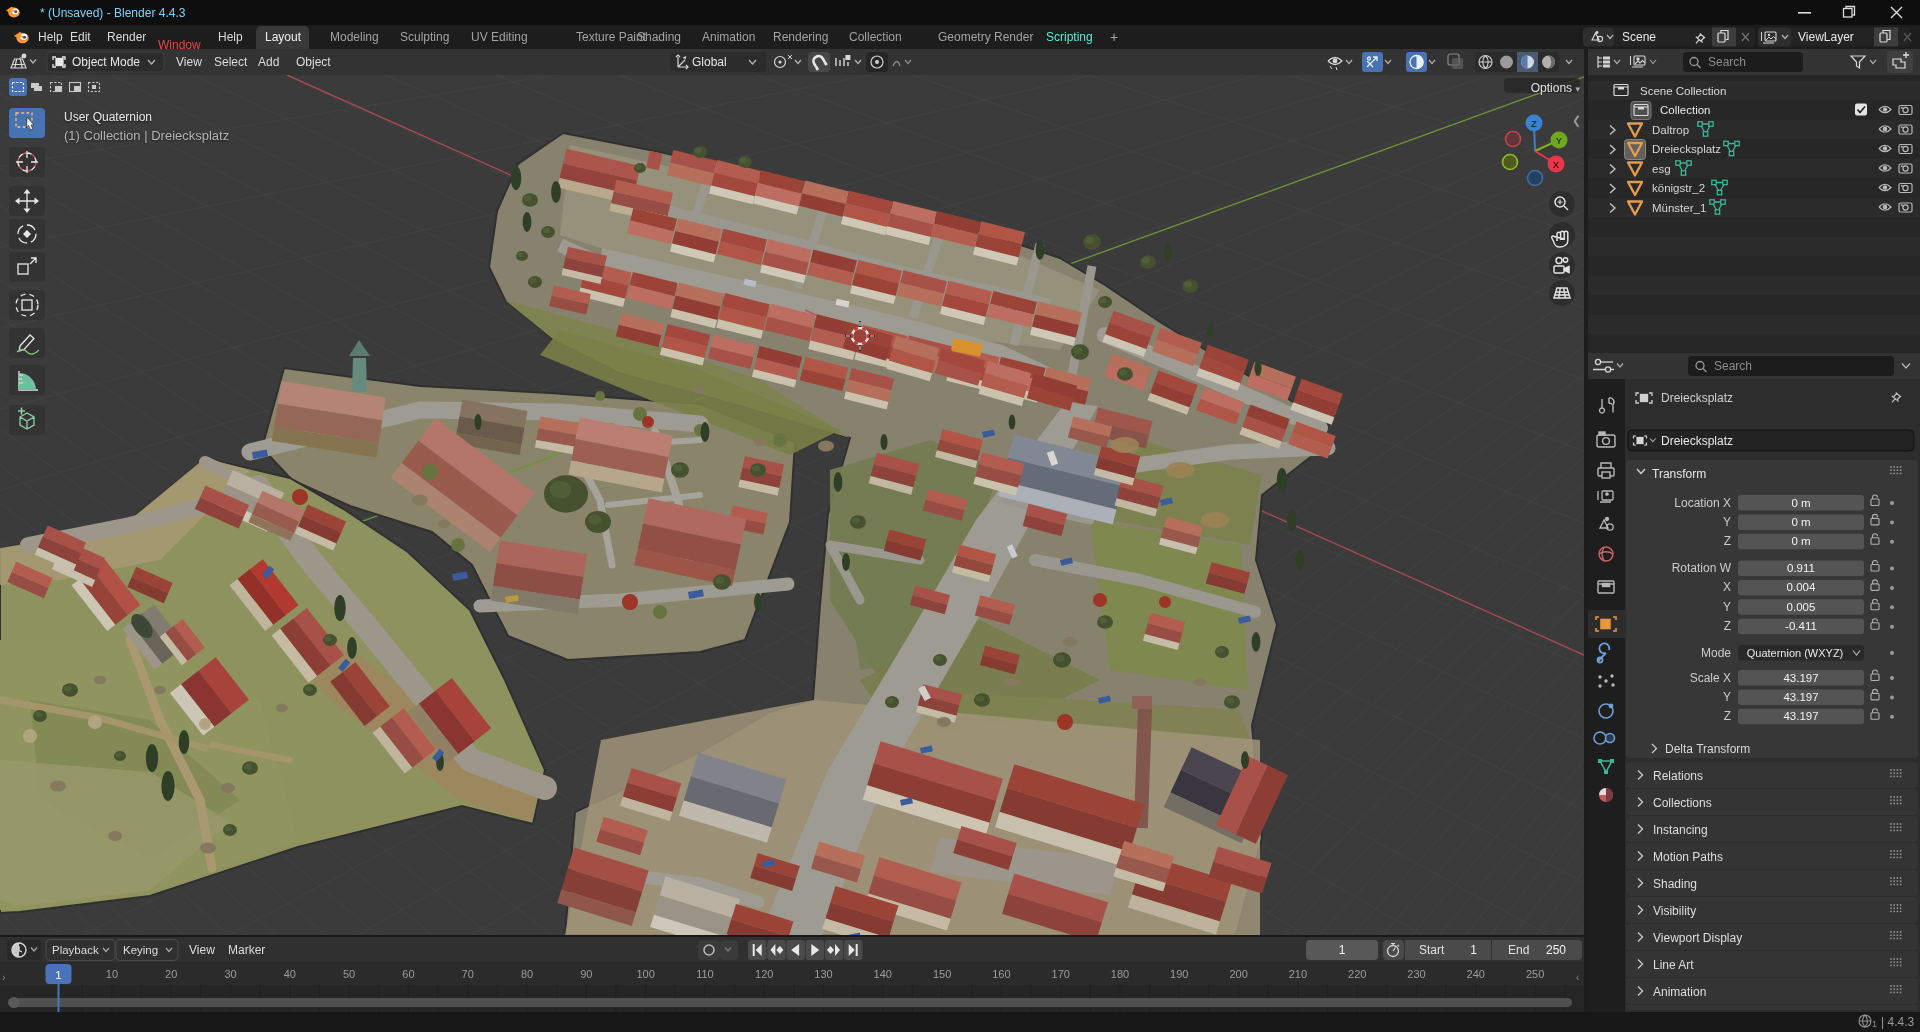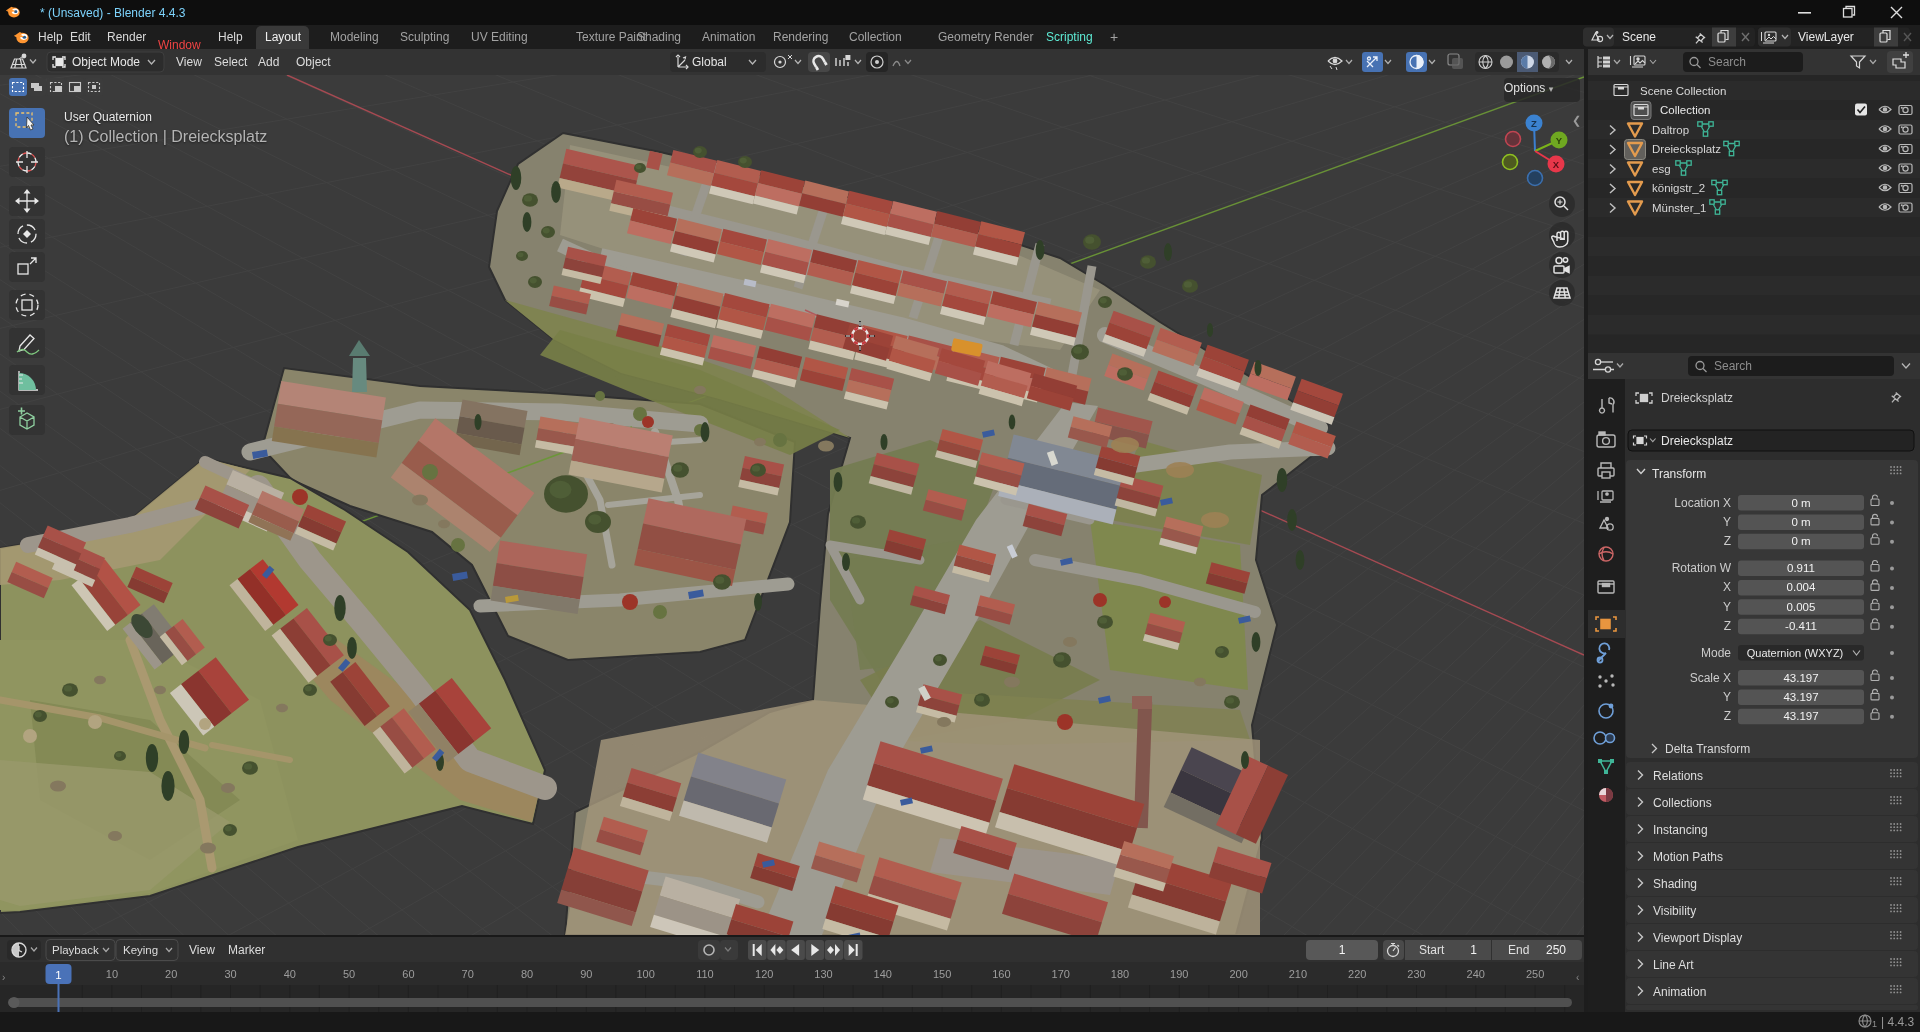--- a/index.html
+++ b/index.html
@@ -894,22 +894,22 @@
 <rect x="3.5" y="4.5" width="11" height="9" fill="none" stroke="#fff" stroke-width="1.1" stroke-dasharray="2.2 1.6"></rect>
 <path d="M22,5 h8 v3 h3 v5 h-8 v-3 h-3 z" fill="#c9c9c9"></path>
 <rect x="41.5" y="4.5" width="11" height="9" fill="none" stroke="#c9c9c9" stroke-width="1.1" stroke-dasharray="2.2 1.6"></rect>
 <rect x="46" y="8" width="7" height="6" fill="#c9c9c9"></rect>
 <rect x="60.5" y="4.5" width="11" height="9" fill="none" stroke="#c9c9c9" stroke-width="1.1"></rect>
 <rect x="65" y="8" width="7" height="6" fill="#c9c9c9"></rect>
 <rect x="79.5" y="4.5" width="11" height="9" fill="none" stroke="#c9c9c9" stroke-width="1.1" stroke-dasharray="2.2 1.6"></rect>
 <rect x="83" y="7" width="4" height="4" fill="#c9c9c9"></rect>
 </svg>
 <div class="ab" style="left:64px;top:110px;font-size:12px;color:#eaeaea;text-shadow:0 1px 2px rgba(0,0,0,.6)">User Quaternion</div>
-<div class="ab" style="left:64px;top:128px;font-size:16px;color:#b4b4b4;text-shadow:0 1px 2px rgba(0,0,0,.5)">(1) Collection | Dreiecksplatz</div>
-<div class="ab pill" style="left:1504px;top:78px;width:76px;height:24px;background:rgba(40,40,40,.85);color:#e0e0e0;font-size:12px;line-height:20px;text-align:left">Options <span style="font-size:9px;color:#b0b0b0">▾</span></div>
+<div class="ab" style="left:64px;top:128px;font-size:13px;color:#b4b4b4;text-shadow:0 1px 2px rgba(0,0,0,.5)">(1) Collection | Dreiecksplatz</div>
+<div class="ab pill" style="left:1504px;top:78px;width:76px;height:15px;background:rgba(40,40,40,.85);color:#e0e0e0;font-size:12px;line-height:20px;text-align:right">Options <span style="font-size:9px;color:#b0b0b0">▾</span></div>
 <div class="ab" style="left:1572px;top:114px;color:#9a9a9a;font-size:11px">❮</div>
 <svg class="ab" style="left:1495px;top:100px" width="85" height="215" viewBox="0 0 85 215">
 <g stroke-width="2">
 <line x1="40" y1="51" x2="39" y2="23" stroke="#3b7fd0"></line>
 <line x1="40" y1="51" x2="64" y2="40" stroke="#7bb31a"></line>
 <line x1="40" y1="51" x2="61" y2="64" stroke="#e8374a"></line>
 </g>
 <circle cx="39" cy="23" r="8.5" fill="#3b82d0"></circle>
     <text x="39" y="27" text-anchor="middle" font-size="9.5" font-weight="bold" fill="#16324f" font-family="Liberation Sans">Z</text>
 <circle cx="64" cy="40" r="8.5" fill="#6fa821"></circle>

